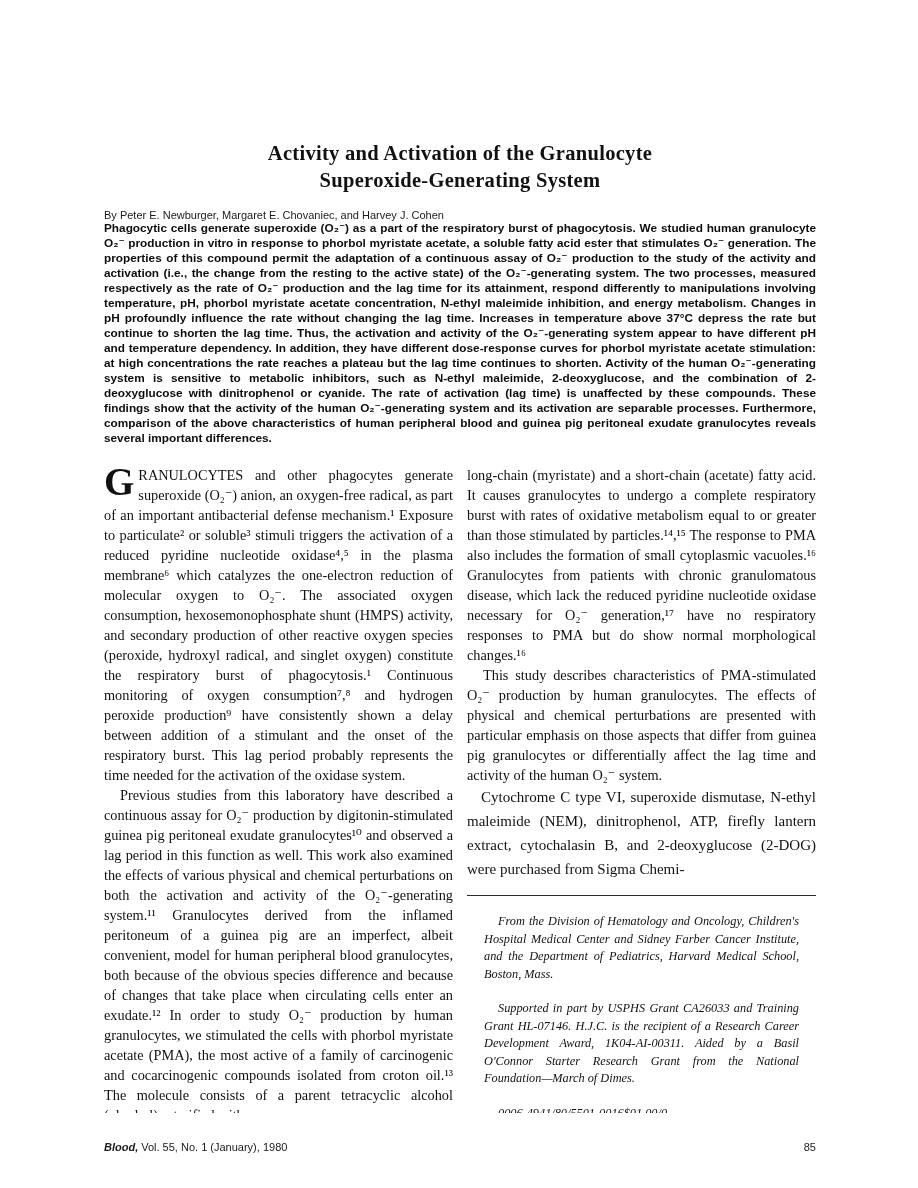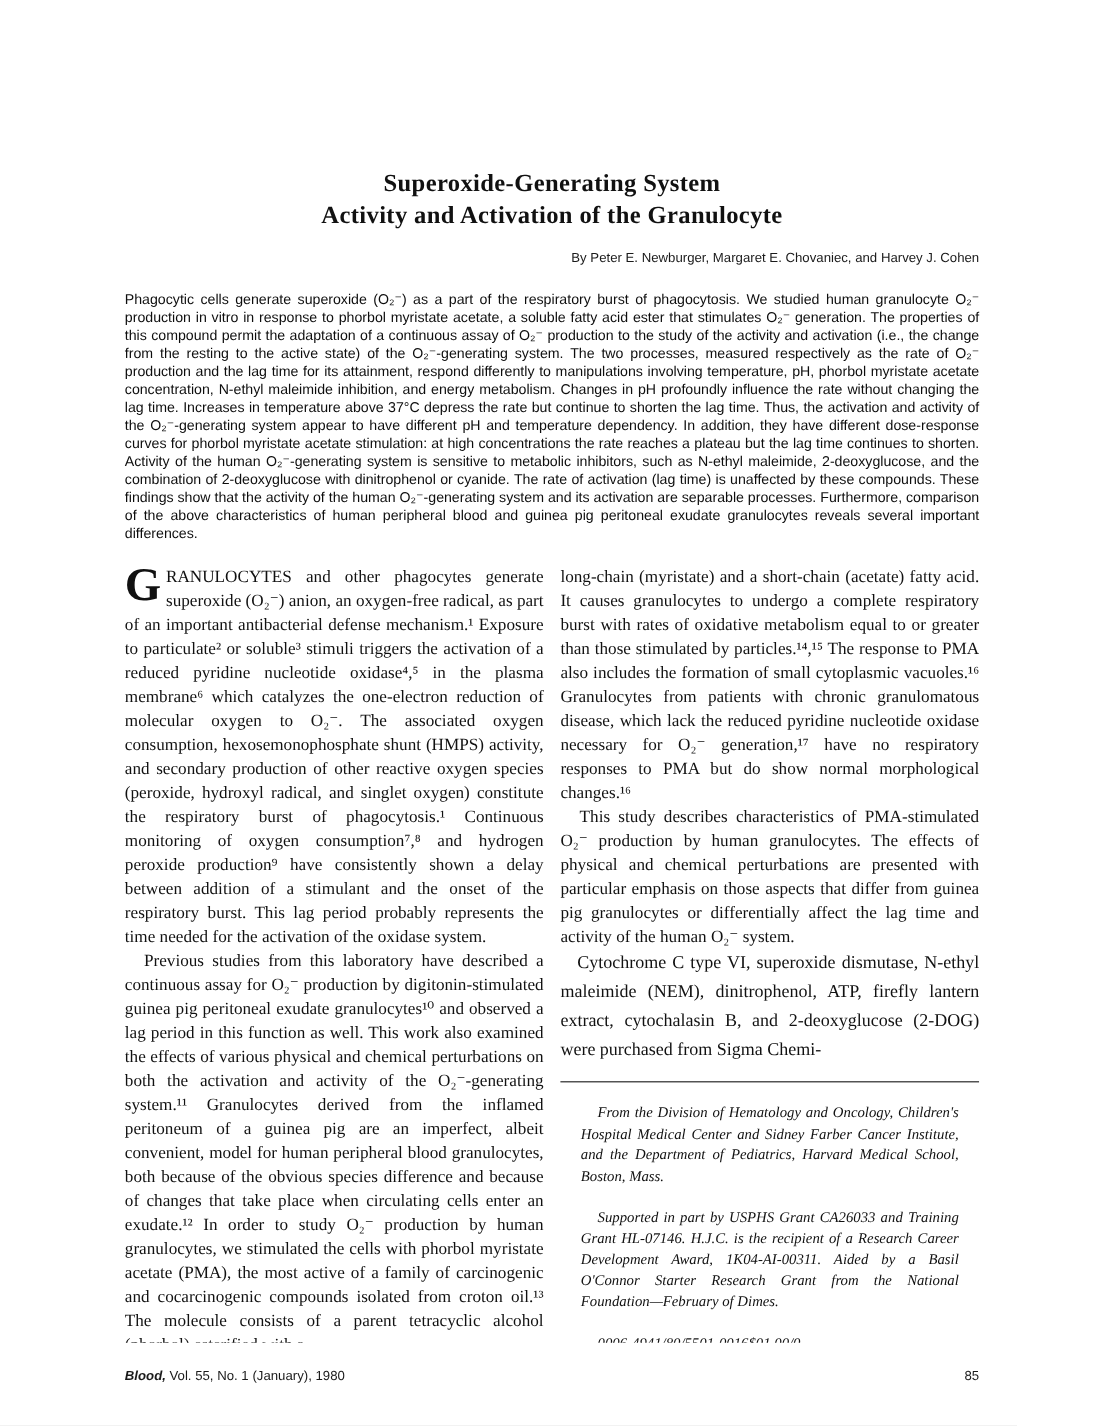--- a/index.html
+++ b/index.html
@@ -22,29 +22,28 @@
   }
   .title {
     text-align: center;
     font-weight: bold;
     font-size: 20.5px;
     line-height: 27px;
     letter-spacing: 0.3px;
   }
   .byline {
     margin-top: 15px;
-    text-align: right;
+    text-align: left;
     font-family: "Liberation Sans", "DejaVu Sans", sans-serif;
     font-size: 11px;
     color: #1a1a1a;
   }
   .abstract {
-    margin-top: 21px;
     font-family: "Liberation Sans", "DejaVu Sans", sans-serif;
-    font-weight: normal;
+    font-weight: bold;
     font-size: 11.8px;
     line-height: 15px;
     text-align: justify;
     color: #0d0d0d;
   }
   .columns {
     margin-top: 19px;
     display: flex;
     gap: 14px;
     height: 648px;
@@ -108,43 +107,43 @@
   .journal-name { font-style: italic; font-weight: bold; }
   .journal-issue { margin-left: 3px; }
 </style>
 </head>
 <body>
 
 <div class="page">
   <div class="content">
 
     <div class="title">
+      <div>Activity and Activation of the Granulocyte</div>
       <div>Superoxide-Generating System</div>
-      <div>Activity and Activation of the Granulocyte</div>
     </div>
 
     <div class="byline">By Peter E. Newburger, Margaret E. Chovaniec, and Harvey J. Cohen</div>
 
     <div class="abstract">Phagocytic cells generate superoxide (O₂⁻) as a part of the respiratory burst of phagocytosis. We studied human granulocyte O₂⁻ production in vitro in response to phorbol myristate acetate, a soluble fatty acid ester that stimulates O₂⁻ generation. The properties of this compound permit the adaptation of a continuous assay of O₂⁻ production to the study of the activity and activation (i.e., the change from the resting to the active state) of the O₂⁻-generating system. The two processes, measured respectively as the rate of O₂⁻ production and the lag time for its attainment, respond differently to manipulations involving temperature, pH, phorbol myristate acetate concentration, N-ethyl maleimide inhibition, and energy metabolism. Changes in pH profoundly influence the rate without changing the lag time. Increases in temperature above 37°C depress the rate but continue to shorten the lag time. Thus, the activation and activity of the O₂⁻-generating system appear to have different pH and temperature dependency. In addition, they have different dose-response curves for phorbol myristate acetate stimulation: at high concentrations the rate reaches a plateau but the lag time continues to shorten. Activity of the human O₂⁻-generating system is sensitive to metabolic inhibitors, such as N-ethyl maleimide, 2-deoxyglucose, and the combination of 2-deoxyglucose with dinitrophenol or cyanide. The rate of activation (lag time) is unaffected by these compounds. These findings show that the activity of the human O₂⁻-generating system and its activation are separable processes. Furthermore, comparison of the above characteristics of human peripheral blood and guinea pig peritoneal exudate granulocytes reveals several important differences.</div>
 
     <div class="columns">
 
       <div class="col">
         <p><span class="dropcap">G</span><span>RANULOCYTES and other phagocytes generate superoxide (O₂⁻) anion, an oxygen-free radical, as part of an important antibacterial defense mechanism.¹ Exposure to particulate² or soluble³ stimuli triggers the activation of a reduced pyridine nucleotide oxidase⁴,⁵ in the plasma membrane⁶ which catalyzes the one-electron reduction of molecular oxygen to O₂⁻. The associated oxygen consumption, hexosemonophosphate shunt (HMPS) activity, and secondary production of other reactive oxygen species (peroxide, hydroxyl radical, and singlet oxygen) constitute the respiratory burst of phagocytosis.¹ Continuous monitoring of oxygen consumption⁷,⁸ and hydrogen peroxide production⁹ have consistently shown a delay between addition of a stimulant and the onset of the respiratory burst. This lag period probably represents the time needed for the activation of the oxidase system.</span></p>
         <p class="body-indent">Previous studies from this laboratory have described a continuous assay for O₂⁻ production by digitonin-stimulated guinea pig peritoneal exudate granulocytes¹⁰ and observed a lag period in this function as well. This work also examined the effects of various physical and chemical perturbations on both the activation and activity of the O₂⁻-generating system.¹¹ Granulocytes derived from the inflamed peritoneum of a guinea pig are an imperfect, albeit convenient, model for human peripheral blood granulocytes, both because of the obvious species difference and because of changes that take place when circulating cells enter an exudate.¹² In order to study O₂⁻ production by human granulocytes, we stimulated the cells with phorbol myristate acetate (PMA), the most active of a family of carcinogenic and cocarcinogenic compounds isolated from croton oil.¹³ The molecule consists of a parent tetracyclic alcohol (phorbol) esterified with a</p>
       </div>
 
       <div class="col">
         <p>long-chain (myristate) and a short-chain (acetate) fatty acid. It causes granulocytes to undergo a complete respiratory burst with rates of oxidative metabolism equal to or greater than those stimulated by particles.¹⁴,¹⁵ The response to PMA also includes the formation of small cytoplasmic vacuoles.¹⁶ Granulocytes from patients with chronic granulomatous disease, which lack the reduced pyridine nucleotide oxidase necessary for O₂⁻ generation,¹⁷ have no respiratory responses to PMA but do show normal morphological changes.¹⁶</p>
         <p class="body-indent">This study describes characteristics of PMA-stimulated O₂⁻ production by human granulocytes. The effects of physical and chemical perturbations are presented with particular emphasis on those aspects that differ from guinea pig granulocytes or differentially affect the lag time and activity of the human O₂⁻ system.</p>
         <p class="small-body">Cytochrome C type VI, superoxide dismutase, N-ethyl maleimide (NEM), dinitrophenol, ATP, firefly lantern extract, cytochalasin B, and 2-deoxyglucose (2-DOG) were purchased from Sigma Chemi-</p>
         <div class="footnote-rule"></div>
         <div class="footnotes">
           <p>From the Division of Hematology and Oncology, Children's Hospital Medical Center and Sidney Farber Cancer Institute, and the Department of Pediatrics, Harvard Medical School, Boston, Mass.</p>
-          <p>Supported in part by USPHS Grant CA26033 and Training Grant HL-07146. H.J.C. is the recipient of a Research Career Development Award, 1K04-AI-00311. Aided by a Basil O'Connor Starter Research Grant from the National Foundation—February of Dimes.</p>
+          <p>Supported in part by USPHS Grant CA26033 and Training Grant HL-07146. H.J.C. is the recipient of a Research Career Development Award, 1K04-AI-00311. Aided by a Basil O'Connor Starter Research Grant from the National Foundation—March of Dimes.</p>
           <p>0006-4941/80/5501-0016$01.00/0</p>
         </div>
       </div>
 
     </div>
   </div>
 
   <div class="footer">
     <div>
       <span class="journal-name">Blood,</span><span class="journal-issue">Vol. 55, No. 1 (January), 1980</span>

